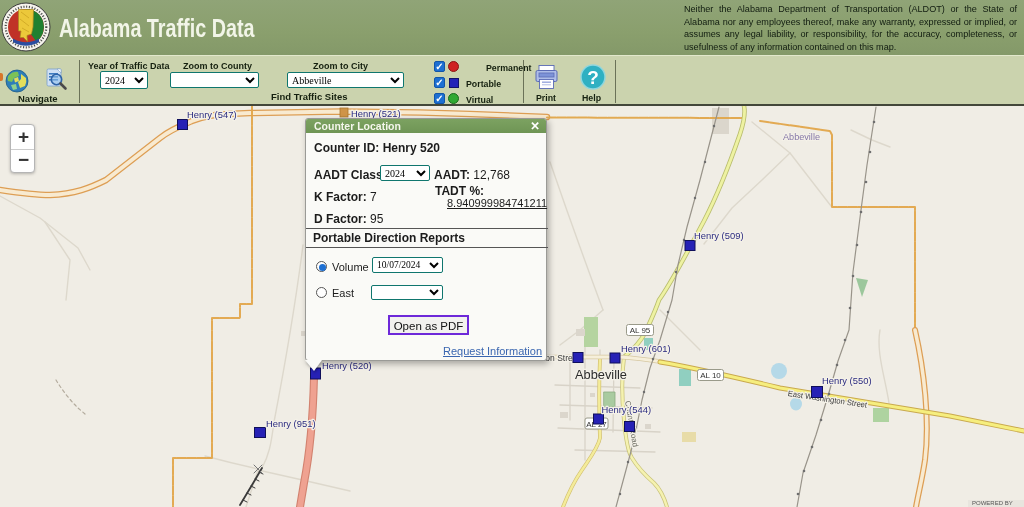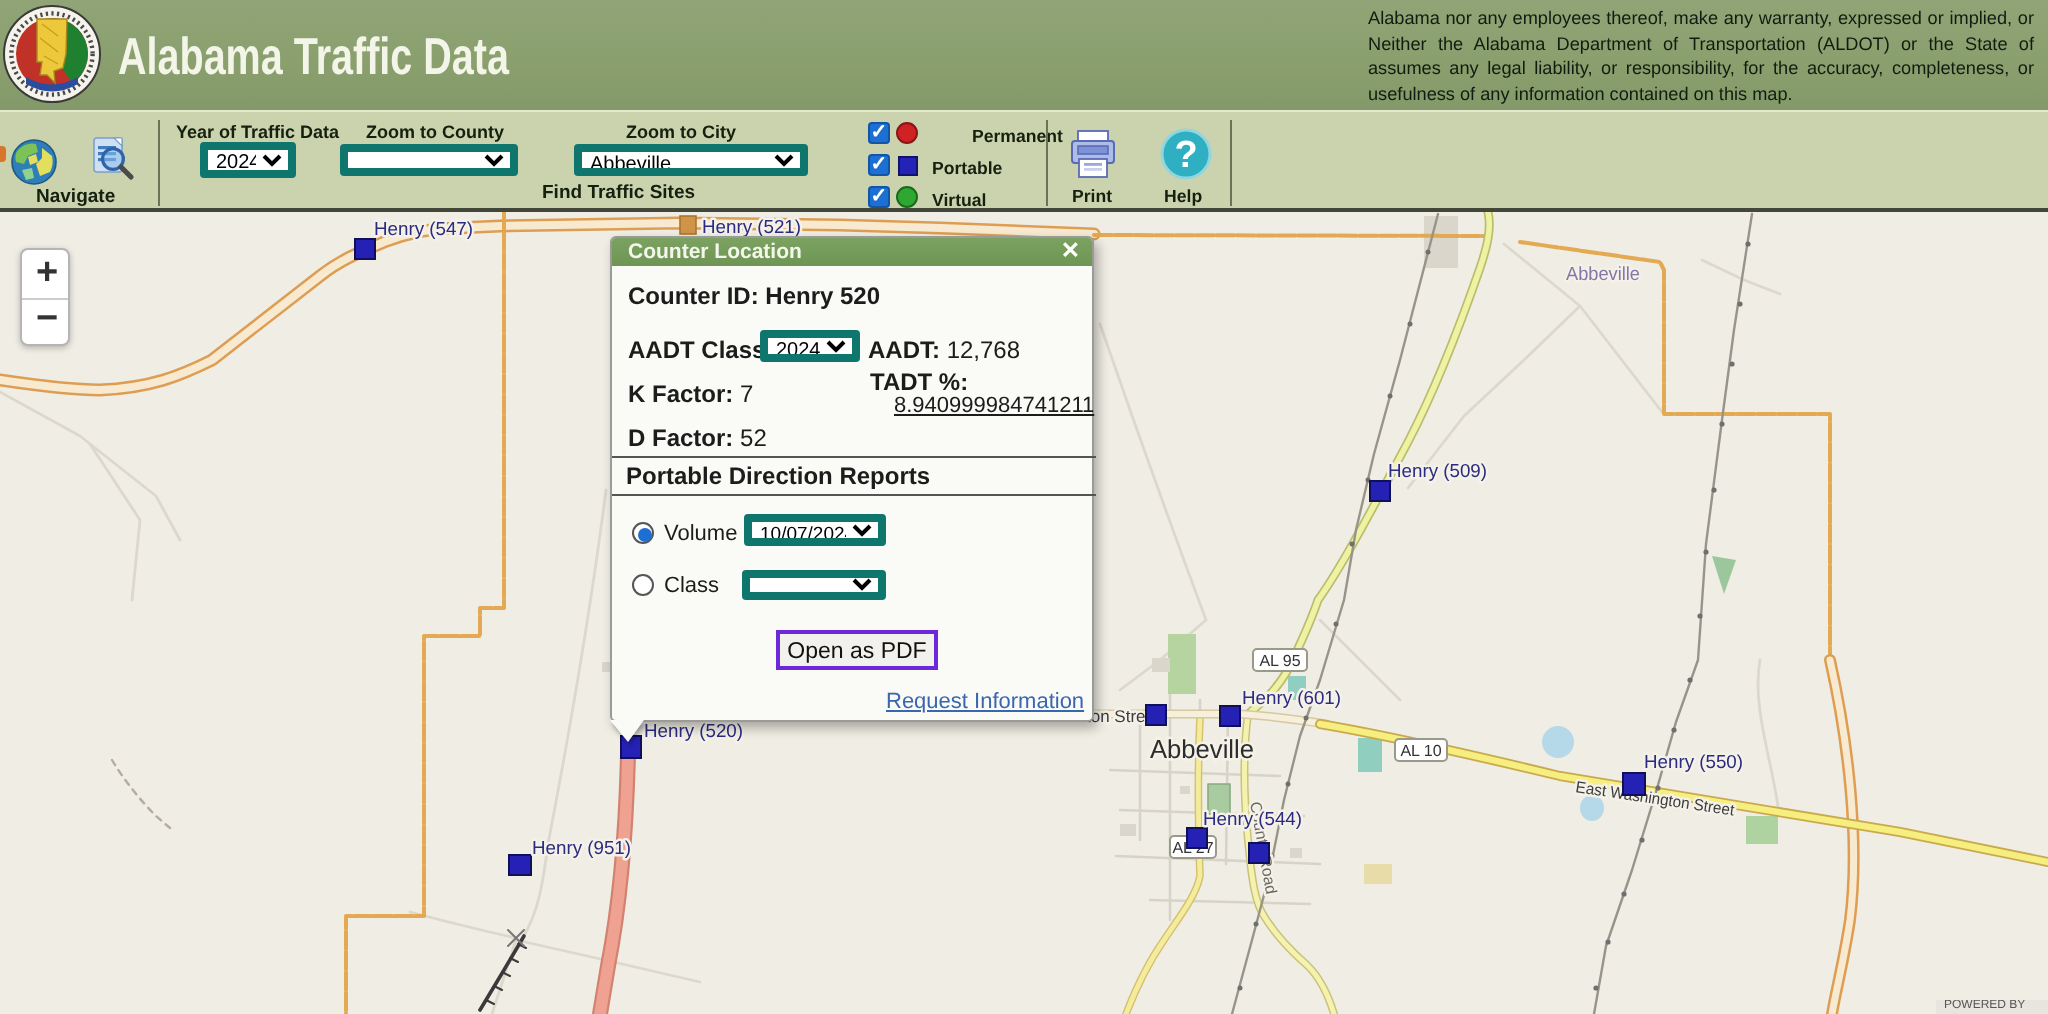--- a/index.html
+++ b/index.html
@@ -11,22 +11,22 @@
 #title { position:absolute; left:59px; top:13px; font-size:26px; font-weight:bold; color:#f2f5e8; transform:scaleX(0.76); transform-origin:0 0; white-space:nowrap; }
 #disclaimer { position:absolute; left:684px; top:3px; width:333px; font-size:9.1px; line-height:12.5px;
   color:#111c10; font-weight:500; }
 #disclaimer .jl { text-align:justify; text-align-last:justify; }
 
 #toolbar { position:absolute; left:0; top:55px; width:1024px; height:51px;
   background:#cbd3ae; border-top:1px solid #e2e8cc; border-bottom:2px solid #43473a; }
 .sep { position:absolute; top:4px; width:1px; height:43px; background:#6b7258; }
 .tlabel { position:absolute; font-size:9px; font-weight:bold; color:#15200f; white-space:nowrap; }
 .tsmall { position:absolute; font-size:8.8px; font-weight:bold; color:#15200f; white-space:nowrap; }
-select.tb { position:absolute; font-size:10px; font-family:Liberation Sans, sans-serif;
-  border:4px solid #0f766e; background:#fff; border-radius:2px; }
+select.tb { position:absolute; font-size:10px; font-family:Liberation Serif, serif;
+  border:1px solid #0f766e; background:#fff; border-radius:2px; }
 .cb { position:absolute; width:11px; height:11px; background:#1d6fd2; border:1px solid #1255a8; border-radius:2px;
   color:#fff; font-size:10px; font-weight:bold; line-height:10px; text-align:center; }
 
 #map { position:absolute; left:0; top:106px; width:1024px; height:401px; background:#f0ede5; }
 #mapsvg { position:absolute; left:0; top:0; }
 
 #zoomctl { position:absolute; left:10px; top:18px; width:25px; height:49px; background:#fff;
   border:1px solid #b5b5b5; border-radius:4px; box-shadow:0 1px 3px rgba(0,0,0,0.25); }
 #zoomctl .zbtn { width:25px; height:24px; text-align:center; font-size:19px; font-weight:bold; color:#333; line-height:23px; }
 #zoomctl .zdiv { height:1px; background:#ccc; }
@@ -42,22 +42,22 @@
   border-left:9px solid transparent; border-right:8px solid transparent; border-top:11px solid #fafaf7;
   filter:drop-shadow(1px 2px 1px rgba(0,0,0,0.25)); }
 .plink { color:#3a66b0; text-decoration:underline; }
 </style>
 </head>
 <body>
 <div id="app">
   <div id="header">
     <div id="title">Alabama Traffic Data</div>
     <div id="disclaimer">
+        <div class="jl">Neither the Alabama Department of Transportation (ALDOT) or the State of</div>
         <div class="jl">Alabama nor any employees thereof, make any warranty, expressed or implied, or</div>
-        <div class="jl">Neither the Alabama Department of Transportation (ALDOT) or the State of</div>
         <div class="jl">assumes any legal liability, or responsibility, for the accuracy, completeness, or</div>
         <div>usefulness of any information contained on this map.</div>
       </div>
     <svg id="logo" width="51" height="53" style="position:absolute;left:1px;top:1px" viewBox="0 0 51 53">
       <circle cx="25" cy="26" r="24" fill="#f5f3ec" stroke="#3a3a3a" stroke-width="1"></circle>
       <circle cx="25" cy="26" r="20.3" fill="none" stroke="#4a4a4a" stroke-width="2.2" stroke-dasharray="1.1,1.7"></circle>
       <circle cx="25" cy="26" r="18" fill="#c03227"></circle>
       <path d="M25 8 A18 18 0 0 1 35.3 40.7 L25 26 Z" fill="#1f8030"></path>
       <path d="M12 37.5 Q25 45 38 37.5 L38 41 Q25 48.5 12 41 Z" fill="#2a4da0"></path>
       <polygon points="17.5,8.5 32.5,8.5 32,26 30.5,33 26,34.5 26.5,40.5 22.5,36.5 19,36.5 20,30 17.5,30" fill="#ecc83a" stroke="#a8861f" stroke-width="0.7"></polygon>
@@ -288,30 +288,30 @@
     </div>
     <div id="popup">
       <div id="ptitle">Counter Location<span id="pclose">✕</span></div>
       <div class="pb" style="left:8px;top:22px;">Counter ID: Henry 520</div>
       <div class="pb" style="left:8px;top:49px;">AADT Class:</div>
       <select class="tb" style="left:74px;top:46px;width:50px;height:16px;font-size:10px;"><option>2024</option></select>
       <div class="pb" style="left:128px;top:49px;">AADT: <span class="pr">12,768</span></div>
       <div class="pb" style="left:8px;top:71px;">K Factor: <span class="pr">7</span></div>
       <div class="pb" style="left:129px;top:65px;">TADT %:</div>
       <div class="pb pr" style="left:141px;top:78px;font-size:11px;text-decoration:underline;">8.940999984741211</div>
-      <div class="pb" style="left:8px;top:93px;">D Factor: <span class="pr">52</span></div>
+      <div class="pb" style="left:8px;top:93px;">D Factor: <span class="pr">95</span></div>
       <div style="position:absolute;left:0px;top:109px;width:242px;height:1px;background:#555;"></div>
       <div class="pb" style="left:7px;top:112px;font-size:12px;">Portable Direction Reports</div>
       <div style="position:absolute;left:0px;top:128px;width:242px;height:1px;background:#555;"></div>
       <div style="position:absolute;left:10px;top:142px;width:11px;height:11px;border-radius:50%;border:1px solid #555;background:#fff;"></div>
       <div style="position:absolute;left:13px;top:145px;width:7px;height:7px;border-radius:50%;background:#1d6fd2;"></div>
       <div class="pb pr" style="left:26px;top:142px;font-size:11px;">Volume</div>
       <select class="tb" style="left:66px;top:138px;width:71px;height:16px;font-size:9.5px;"><option>10/07/2024</option></select>
       <div style="position:absolute;left:10px;top:168px;width:11px;height:11px;border-radius:50%;border:1px solid #555;background:#fff;"></div>
-      <div class="pb pr" style="left:26px;top:168px;font-size:11px;">Class</div>
+      <div class="pb pr" style="left:26px;top:168px;font-size:11px;">East</div>
       <select class="tb" style="left:65px;top:166px;width:72px;height:15px;"><option></option></select>
       <div style="position:absolute;left:82px;top:196px;width:81px;height:20px;background:#f2f1ee;border:2px solid #6d28d9;text-align:center;font-size:11.5px;line-height:19px;color:#111;">Open as PDF</div>
       <div class="plink" style="position:absolute;left:137px;top:226px;font-size:11px;">Request Information</div>
     </div>
     <div id="ptail"></div>
     <div id="attrib" style="position:absolute;left:968px;top:394px;width:56px;height:7px;background:#e8e5de;font-size:6px;color:#555;overflow:hidden;padding-left:4px;">POWERED BY</div>
   </div>
 </div>
 
 </body></html>

